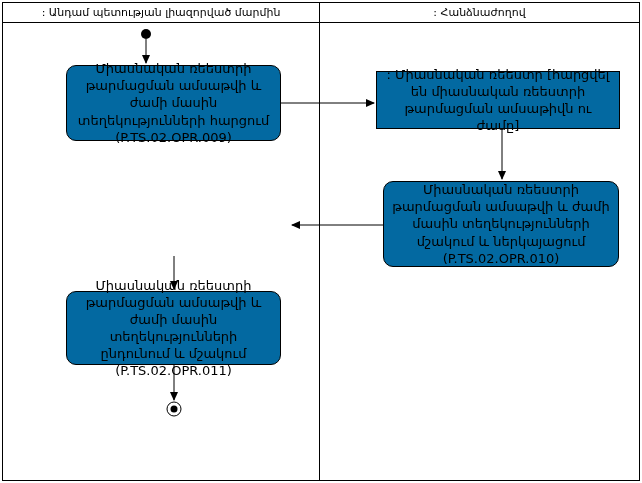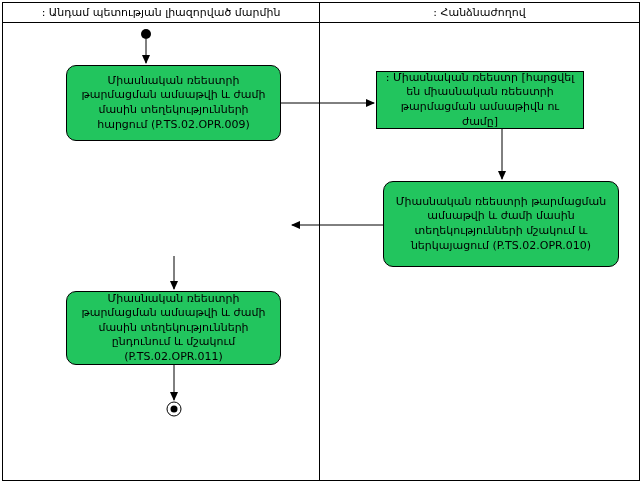--- a/index.html
+++ b/index.html
@@ -27,25 +27,25 @@
     border-bottom:1px solid #000;
     box-sizing:border-box;
     font-size:11px;
     background:#fff;
   }
   .lane-header.left  { left:0; width:316px; }
   .lane-header.right { left:317px; width:319px; }
   .node {
     position:absolute;
     border:1px solid #000;
-    background:#22c55e;
+    background:#0369a1;
     box-sizing:border-box;
     display:flex; align-items:center; justify-content:center;
     text-align:center;
-    font-size:11px; line-height:1.32;
+    font-size:13px; line-height:1.32;
     padding:3px 8px;
   }
   .activity { border-radius:10px; }
   .object-node { border-radius:0; }
   svg.connectors {
     position:absolute; left:0; top:0;
     width:638px; height:479px;
     pointer-events:none;
   }
 </style>
@@ -79,21 +79,21 @@
       <line x1="171" y1="362" x2="171" y2="397" stroke="#000" stroke-width="1" marker-end="url(#arrow)"></line>
 
       <circle cx="171" cy="406" r="7" fill="#fff" stroke="#000" stroke-width="1"></circle>
       <circle cx="171" cy="406" r="3.5" fill="#000"></circle>
     </svg>
 
     <div class="node activity" style="left:63px; top:62px; width:215px; height:76px;">
       <span>Միասնական ռեեստրի թարմացման ամսաթվի և ժամի մասին տեղեկությունների հարցում (P.TS.02.OPR.009)</span>
     </div>
 
-    <div class="node object-node" style="left:373px; top:68px; width:208px; height:58px;">
+    <div class="node object-node" style="left:373px; top:68px; width:244px; height:58px;">
       <span>: Միասնական ռեեստր [հարցվել են միասնական ռեեստրի թարմացման ամսաթիվն ու ժամը]</span>
     </div>
 
     <div class="node activity" style="left:380px; top:178px; width:236px; height:86px;">
       <span>Միասնական ռեեստրի թարմացման ամսաթվի և ժամի մասին տեղեկությունների մշակում և ներկայացում (P.TS.02.OPR.010)</span>
     </div>
 
 
     <div class="node activity" style="left:63px; top:288px; width:215px; height:74px;">
       <span>Միասնական ռեեստրի թարմացման ամսաթվի և ժամի մասին տեղեկությունների ընդունում և մշակում (P.TS.02.OPR.011)</span>

